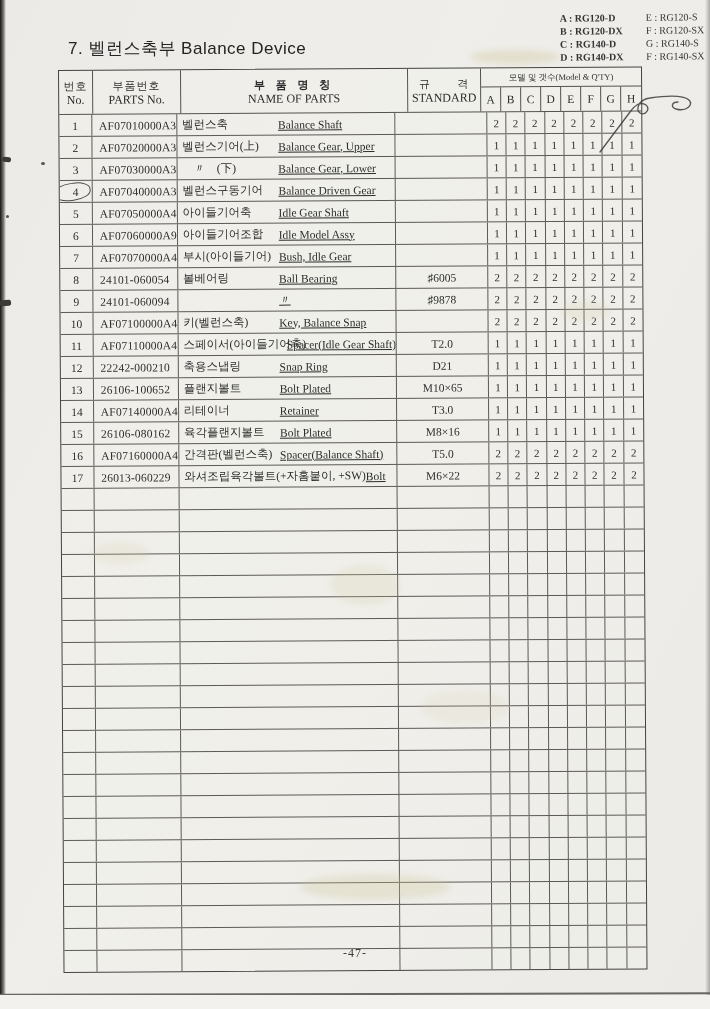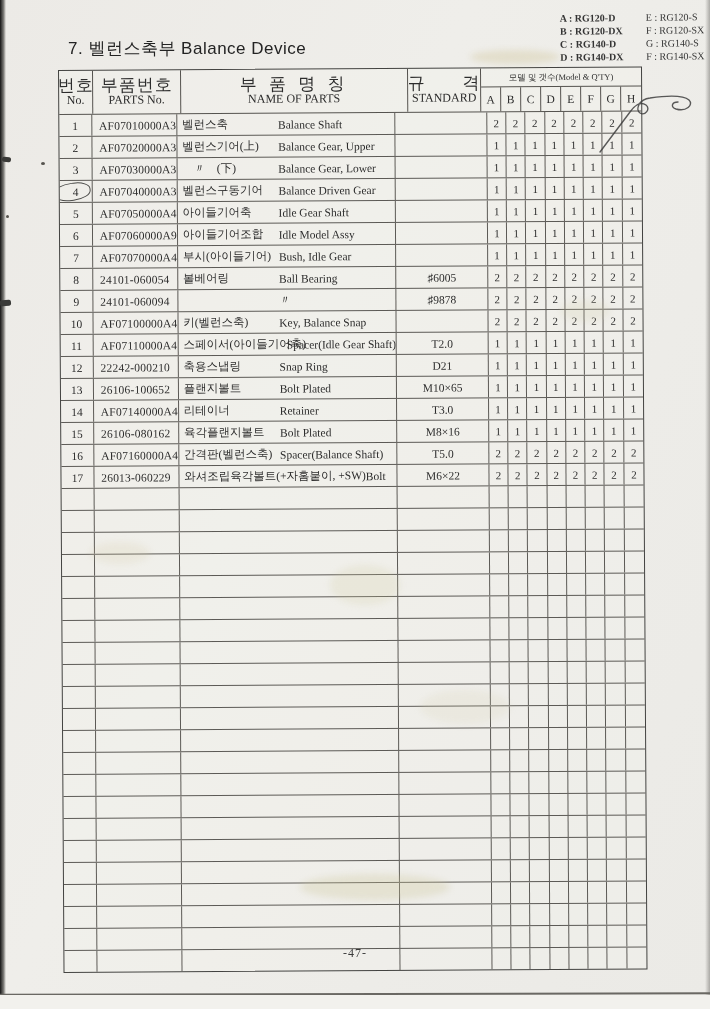--- a/index.html
+++ b/index.html
@@ -37,43 +37,43 @@
   
   .sheet-table{
     position:absolute;left:58px;top:70px;width:582px;
     border:1.6px solid #434341;background:rgba(244,243,239,.35);
     transform:rotate(-0.35deg);transform-origin:top left;
     font-size:12px;
   }
   .thead{display:flex;height:43px;border-bottom:1px solid #55534f;}
   .th{box-sizing:border-box;border-right:1px solid #55534f;display:flex;flex-direction:column;
     align-items:center;justify-content:center;line-height:14px;text-align:center;}
-  .th .kr{font-size:17px;letter-spacing:1px;white-space:pre;}
+  .th .kr{font-size:11px;letter-spacing:1px;white-space:pre;}
   .th .en{font-size:12px;}
   .th-no{width:34px;}
   .th-part{width:88px;font-family:Liberation Serif, serif;}
   .th-name{width:227px;}
-  .th-name .kr{letter-spacing:4px;}
+  .th-name .kr{letter-spacing:4px;font-weight:bold;}
   .th-std{width:73px;}
   .th-model{width:160px;border-right:none;padding:0;justify-content:flex-start;}
   .model-label{height:19px;width:100%;display:flex;align-items:center;justify-content:center;
     font-size:8.5px;border-bottom:1px solid #55534f;box-sizing:border-box;letter-spacing:0;}
   .model-letters{display:flex;flex:1;width:100%;}
   .model-letters span{box-sizing:border-box;width:20px;display:flex;align-items:center;justify-content:center;
     font-size:11.5px;border-right:1px solid #55534f;}
   .model-letters span:last-child{border-right:none;}
 
   .tr{display:flex;height:21px;border-bottom:1px solid #5c5a56;}
   .tr:last-child{border-bottom:none;}
   .c{box-sizing:border-box;border-right:1px solid #5c5a56;display:flex;align-items:center;overflow:hidden;}
   .c.no{width:34px;justify-content:center;font-size:11.5px;position:relative;}
   .c.part{width:88px;padding-left:7px;font-size:11.5px;letter-spacing:.2px;}
   .c.name{width:227px;padding-left:5px;font-size:11.5px;white-space:nowrap;}
   .c.name .kr{display:inline-block;min-width:96px;white-space:pre;}
-  .c.name .en{display:inline-block;}
+  .c.name .en{display:inline-block;text-decoration:underline;}
   .c.std{width:95px;justify-content:center;font-size:11.5px;}
   .c.qty{width:20px;justify-content:center;font-size:11px;}
   .c.qty:last-child{border-right:none;}
 
   .circled::after{
     content:"";position:absolute;left:-7px;top:2px;width:36px;height:16px;
     border:1.4px solid #4b4b49;border-radius:55% 45% 50% 50%;
     transform:rotate(-7deg);
   }
 

